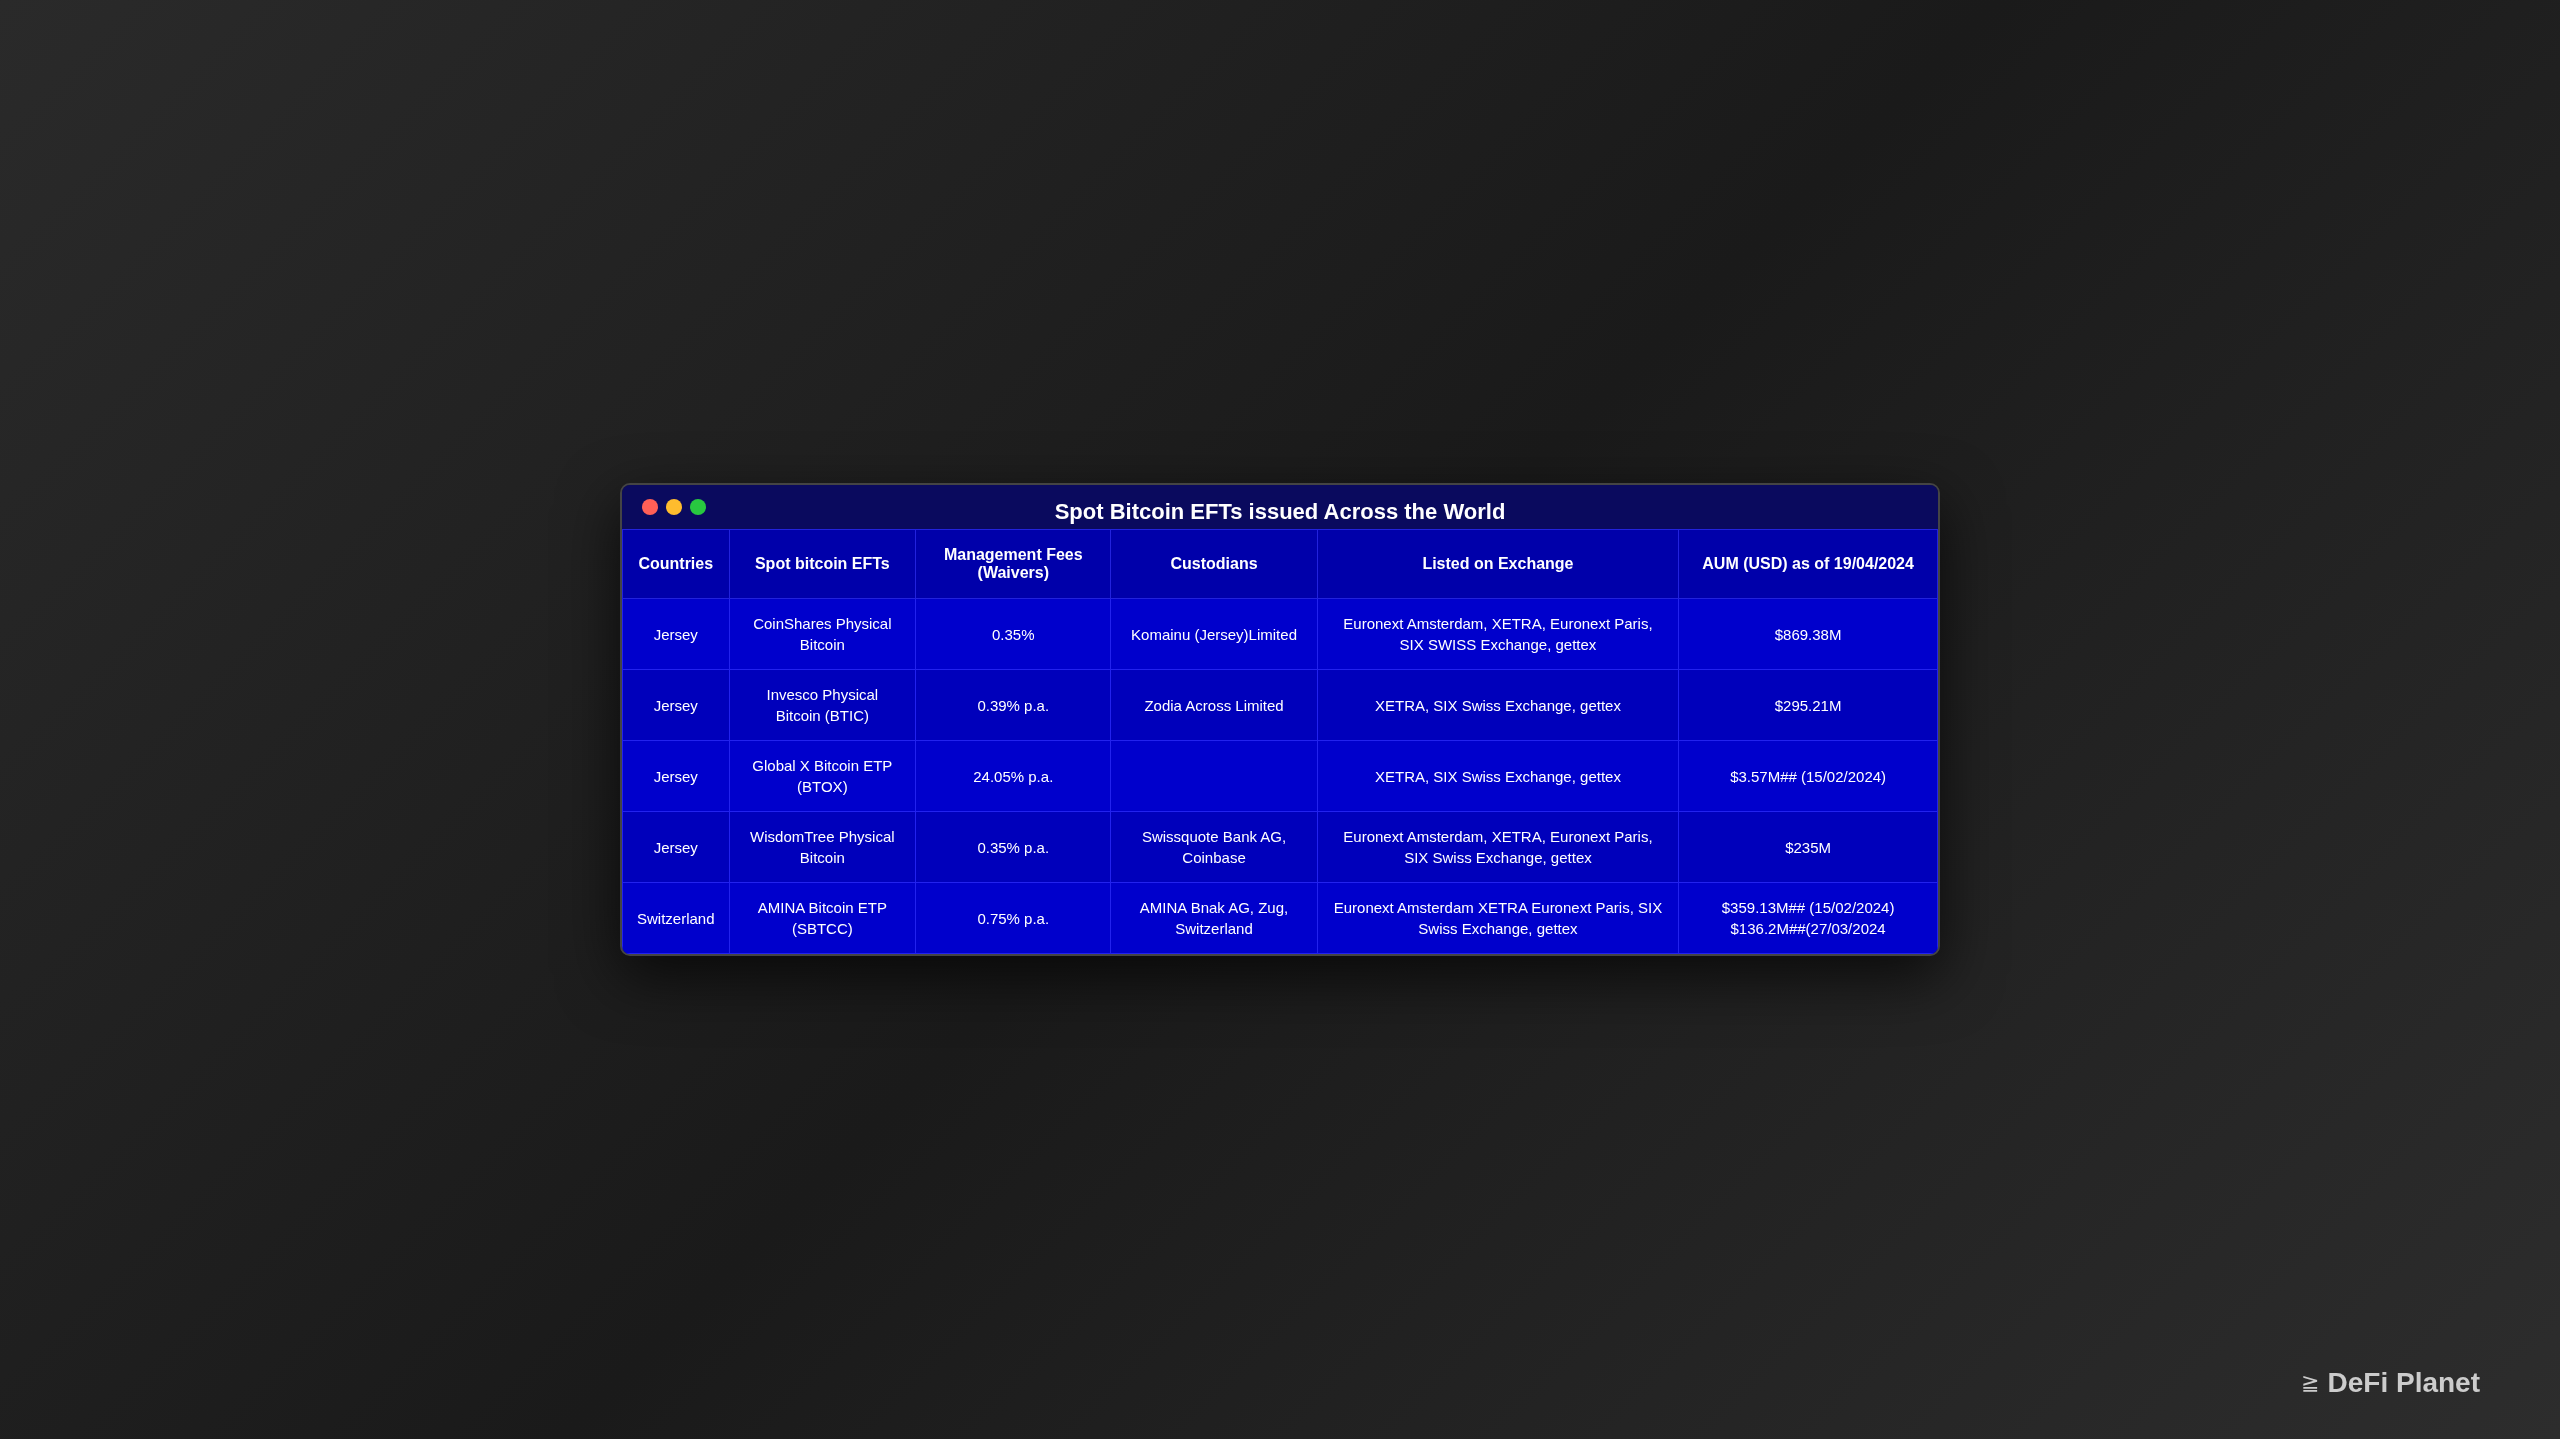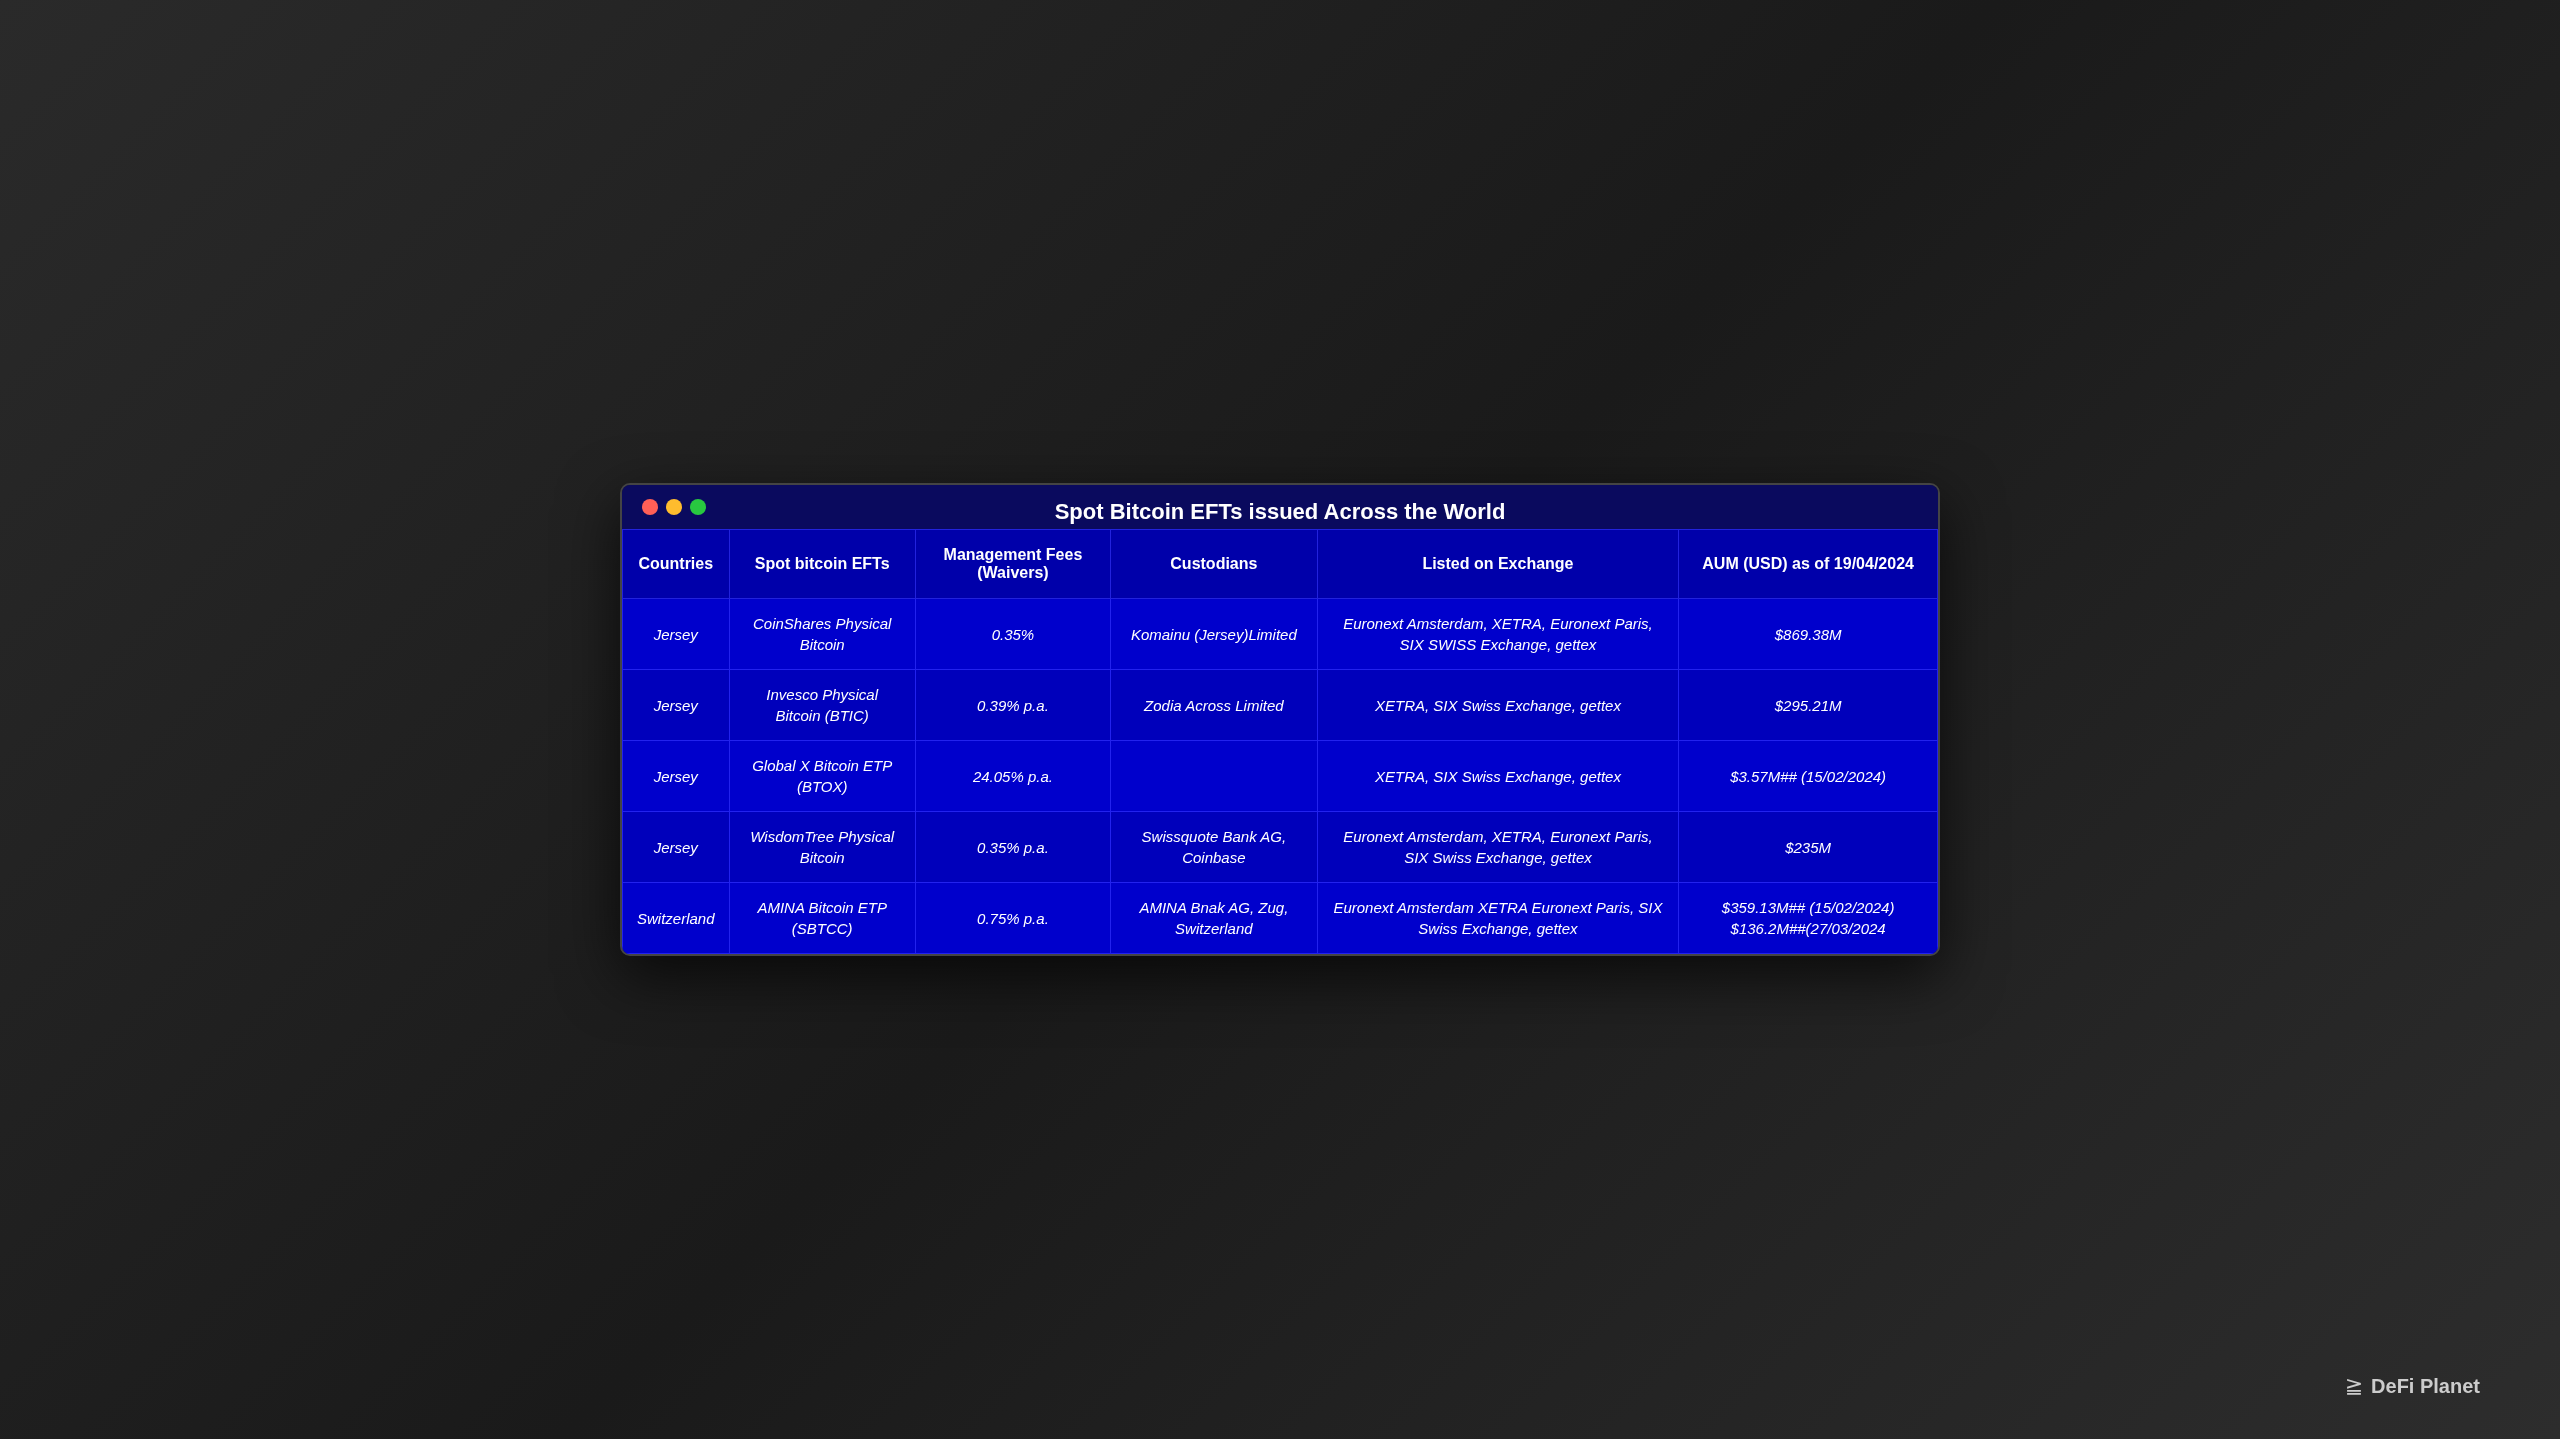--- a/index.html
+++ b/index.html
@@ -72,21 +72,20 @@
       font-weight: bold;
       font-size: 16px;
       padding: 16px 14px;
       border: 1px solid #2222dd;
       text-align: center;
       vertical-align: middle;
     }
 
     tbody tr {
       background: #0000cc;
-      font-style: italic;
     }
 
     tbody tr:nth-child(even) {
       background: #0000bb;
     }
 
     tbody td {
       color: white;
       font-size: 15px;
       padding: 14px 14px;
@@ -100,21 +99,21 @@
       position: absolute;
       bottom: 40px;
       right: 80px;
       display: flex;
       align-items: center;
       gap: 8px;
     }
 
     .brand-text {
       color: #cccccc;
-      font-size: 20px;
+      font-size: 28px;
       font-weight: bold;
     }
 
     .brand-icon {
       color: #cccccc;
       font-size: 22px;
     }
   </style>
 </head>
 <body>

